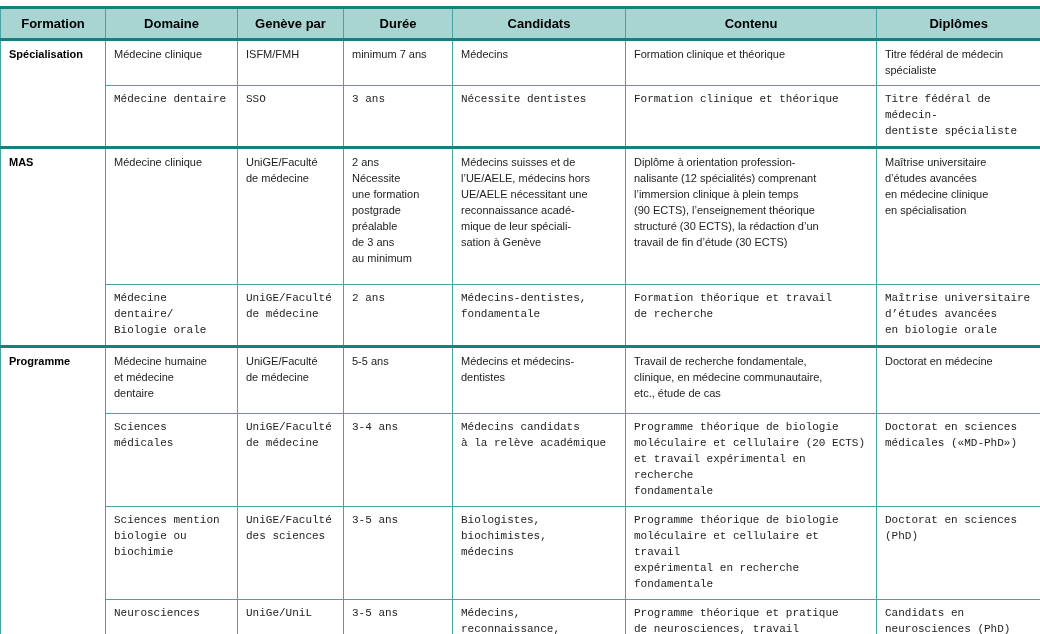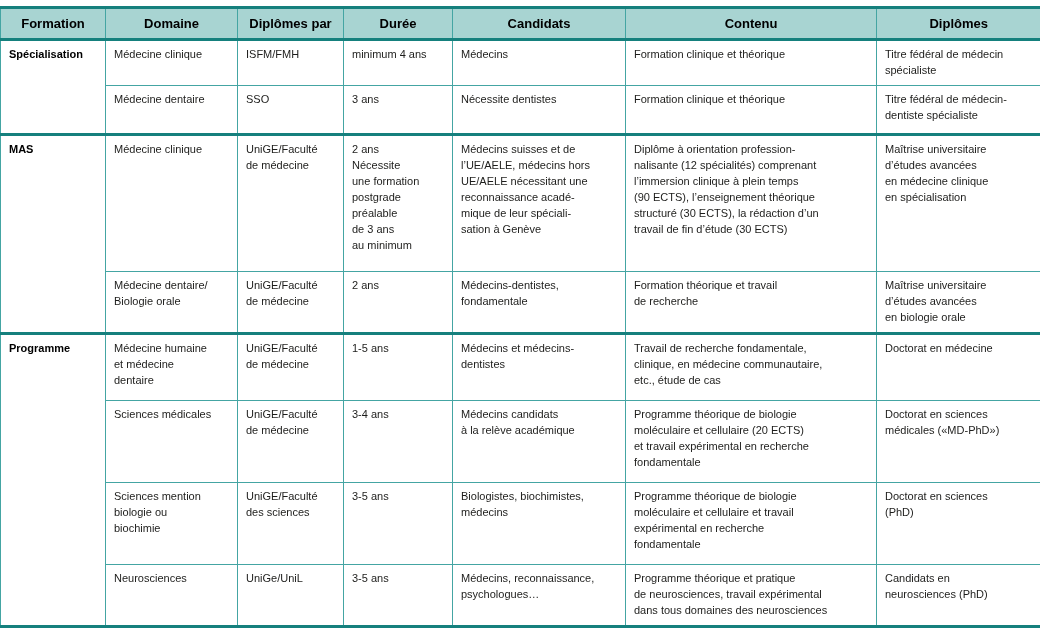--- a/index.html
+++ b/index.html
@@ -50,54 +50,54 @@
   
   td.fcell, th.fcell {
     border-left: none;
     font-weight: bold;
     color: #000000;
     padding-left: 6px;
   }
   
   tr.sec-start td, tr.sec-start th { border-top: 3px solid #15807d; }
   
-  tr.inner td { border-top: 1.5px solid #44a5a3; }
+  tr.inner td { border-top: 1.5px solid #44a5a3; font-family: Liberation Mono, monospace; }
 </style>
 </head>
 <body>
 
 <div class="page">
   <table class="formation">
     <colgroup>
       <col style="width:105px">
         <col style="width:132px">
         <col style="width:106px">
       <col style="width:109px">
         <col style="width:173px">
         <col style="width:251px">
       <col style="width:164px">
     </colgroup>
     <thead>
       <tr class="header-row" style="height:32px">
         <th>Formation</th>
         <th>Domaine</th>
-        <th>Diplômes par</th>
+        <th>Genève par</th>
         <th>Durée</th>
         <th>Candidats</th>
         <th>Contenu</th>
         <th>Diplômes</th>
       </tr>
     </thead>
     <tbody>
 
       <tr class="sec-start" style="height:44px">
         <td class="fcell" rowspan="2">Spécialisation</td>
         <td>Médecine clinique</td>
         <td>ISFM/FMH</td>
-        <td>minimum 4 ans</td>
+        <td>minimum 7 ans</td>
         <td>Médecins</td>
         <td>Formation clinique et théorique</td>
         <td>Titre fédéral de médecin
 spécialiste</td>
       </tr>
       <tr class="inner" style="height:49px">
         <td>Médecine dentaire</td>
         <td>SSO</td>
         <td>3 ans</td>
         <td>Nécessite dentistes</td>
@@ -150,21 +150,21 @@
 en biologie orale</td>
       </tr>
 
       <tr class="sec-start" style="height:67px">
         <td class="fcell" rowspan="4">Programme</td>
         <td>Médecine humaine
 et médecine
 dentaire</td>
         <td>UniGE/Faculté
 de médecine</td>
-        <td>1-5 ans</td>
+        <td>5-5 ans</td>
         <td>Médecins et médecins-
 dentistes</td>
         <td>Travail de recherche fondamentale,
 clinique, en médecine communautaire,
 etc., étude de cas</td>
         <td>Doctorat en médecine</td>
       </tr>
       <tr class="inner" style="height:82px">
         <td>Sciences médicales</td>
         <td>UniGE/Faculté

